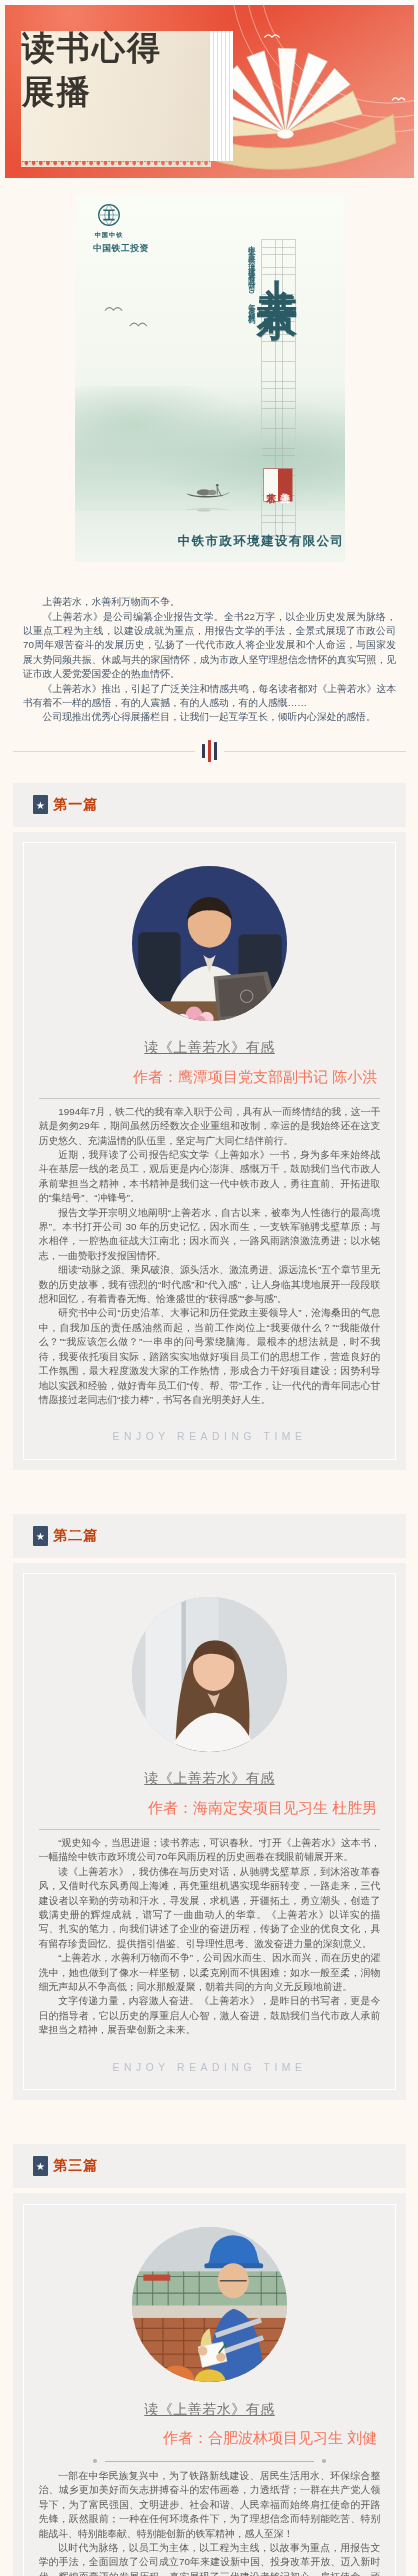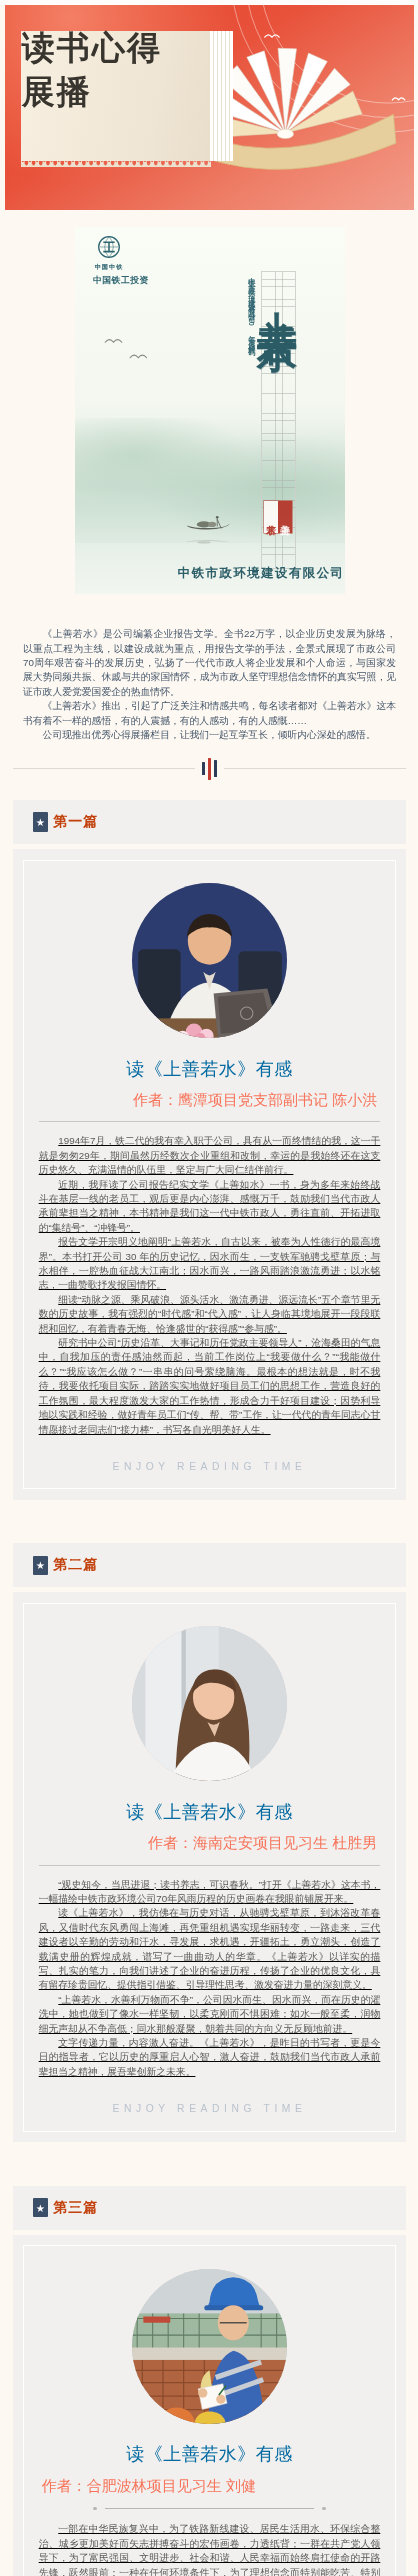--- a/index.html
+++ b/index.html
@@ -1,21 +1,21 @@
 <!DOCTYPE html>
 <html style="font-size:8.2px"><head>
 <meta charset="utf-8">
 <style>
   html,body{margin:0;padding:0;}
   body{width:419px;background:#fdf8f1;font-family:"Liberation Sans","DejaVu Sans",sans-serif;}
   .page{width:419px;overflow:hidden;padding-bottom:36px;}
   .top-strip{height:5.2px;background:#fffdfb;}
 
   
-  .banner{position:relative;margin:0 5.2px;height:205px;overflow:hidden;
+  .banner{position:relative;margin:0 5.2px;height:173px;overflow:hidden;
     background:
       radial-gradient(circle at 16% 6%, rgba(246,136,110,.85) 0%, rgba(246,136,110,0) 42%),
       linear-gradient(148deg,#e5472a 0%,#e8513a 40%,#ee7e67 72%,#f29c8b 100%);}
   .banner svg.deco{position:absolute;right:0;top:0;}
   .banner-book{position:absolute;left:15.5px;top:26px;width:190px;height:130px;
     background:linear-gradient(100deg,#f7efe0 0%,#efe5d4 70%,#e9ddcb 100%);}
   .banner-book::after{content:"";position:absolute;left:0;right:0;bottom:-5.7px;height:5.7px;
     background:
       linear-gradient(45deg,#ece1cf 49%,transparent 51%) 0 0/7.2px 5.7px repeat-x,
       linear-gradient(-45deg,#ece1cf 49%,transparent 51%) 3.6px 0/7.2px 5.7px repeat-x;}
@@ -72,28 +72,28 @@
   .sec-head{margin:20.6px 13px 5.2px;background:#f1f0ee;height:44px;display:flex;align-items:center;
     padding-left:19.6px;gap:5.2px;}
   .star-badge{width:15.5px;height:19.6px;background:#3c4f68;color:#fff;font-size:10.3px;
     display:flex;align-items:center;justify-content:center;border-radius:1px;flex:0 0 auto;}
   .sec-label{font-size:14px;font-weight:700;color:#c2410c;letter-spacing:1px;}
   .sec-gap{height:23px;}
 
   .card{margin:0 13px;background:#f1f0ee;padding:10.3px;}
   .frame{border:1px solid #ffffff;padding:20.6px 14.4px 12.4px;}
   .photo{width:155px;height:155px;border-radius:50%;overflow:hidden;margin:2.1px auto 0;background:#cfd2d5;}
-  .a-title{margin:18.5px 0 0;text-align:center;color:#0369a1;font-size:18px;font-weight:400;letter-spacing:0.5px;}
+  .a-title{margin:18.5px 0 0;text-align:center;color:#737373;font-size:14px;font-weight:400;letter-spacing:0.5px;text-decoration:underline;}
   .a-author{margin:10.3px 3.1px 0;text-align:right;color:#f8735a;font-size:15px;}
-  .sec3 .a-author{text-align:left;}
+  .sec3 .a-author{text-align:right;}
   .rule{border:none;border-top:0.5px solid #c9c6c2;margin:11.3px 0 0;}
   .dotline{display:flex;align-items:center;width:68%;margin:11.3px auto 0;}
   .dotline i{width:3.6px;height:3.6px;border-radius:50%;background:#b9b6b2;flex:0 0 auto;}
   .dotline span{flex:1;height:0.5px;background:#b9b6b2;margin:0 8.2px;}
-  .a-body{margin-top:12px;text-decoration:underline;}
+  .a-body{margin-top:6px;}
   .a-body p{margin:0;font-size:9.8px;line-height:14.4px;color:#585858;text-align:justify;text-indent:2em;}
   .enjoy{margin:24px 0 4.1px;text-align:center;color:#b9c2ce;font-size:10.3px;letter-spacing:4.6px;white-space:nowrap;}
 </style>
 </head>
 <body>
 
 <div class="page">
   <div class="top-strip"></div>
 
   <div class="banner">
@@ -174,20 +174,21 @@
       </g>
       <g transform="translate(0,66) scale(1,-0.4)" opacity="0.28">
         <path d="M6 24 Q10 31 48 32 Q82 31 92 20 Q78 30 48 29 Q18 29 6 24 Z" fill="#5d6158"></path>
         <ellipse cx="40" cy="22" rx="14" ry="6" fill="#757a6f"></ellipse>
       </g>
     </svg>
     <div class="cover-company">中铁市政环境建设有限公司</div>
   </div>
 
   <div class="intro">
+    <p>上善若水，水善利万物而不争。</p>
     <p>《上善若水》是公司编纂企业报告文学。全书22万字，以企业历史发展为脉络，以重点工程为主线，以建设成就为重点，用报告文学的手法，全景式展现了市政公司70周年艰苦奋斗的发展历史，弘扬了一代代市政人将企业发展和个人命运，与国家发展大势同频共振、休戚与共的家国情怀，成为市政人坚守理想信念情怀的真实写照，见证市政人爱党爱国爱企的热血情怀。</p>
     <p>《上善若水》推出，引起了广泛关注和情感共鸣，每名读者都对《上善若水》这本书有着不一样的感悟，有的人震撼，有的人感动，有的人感慨……</p>
     <p>公司现推出优秀心得展播栏目，让我们一起互学互长，倾听内心深处的感悟。</p>
   </div>
 
   <div class="divider">
     <span class="line"></span>
     <span class="bars">
         <i class="b1"></i>
         <i class="b2"></i>

